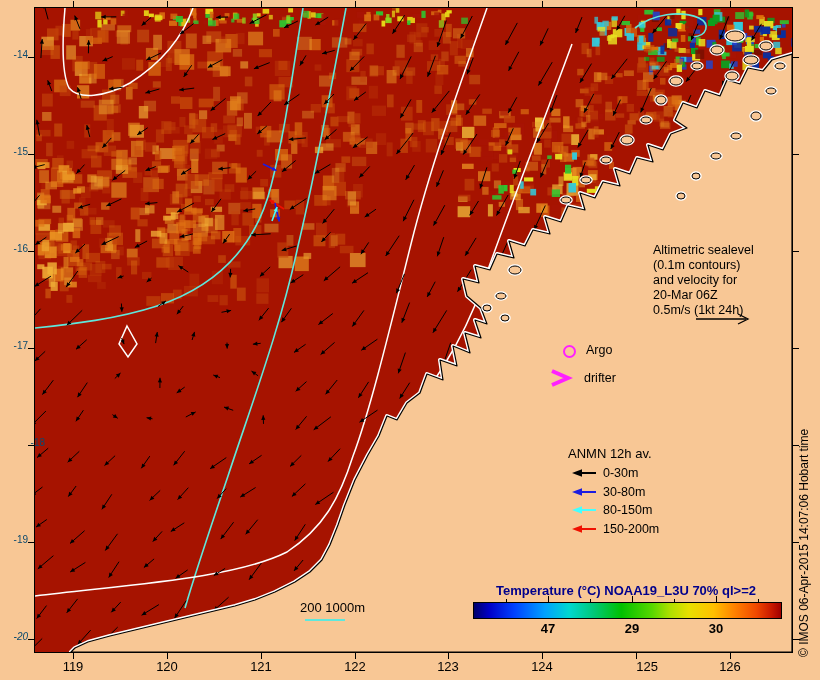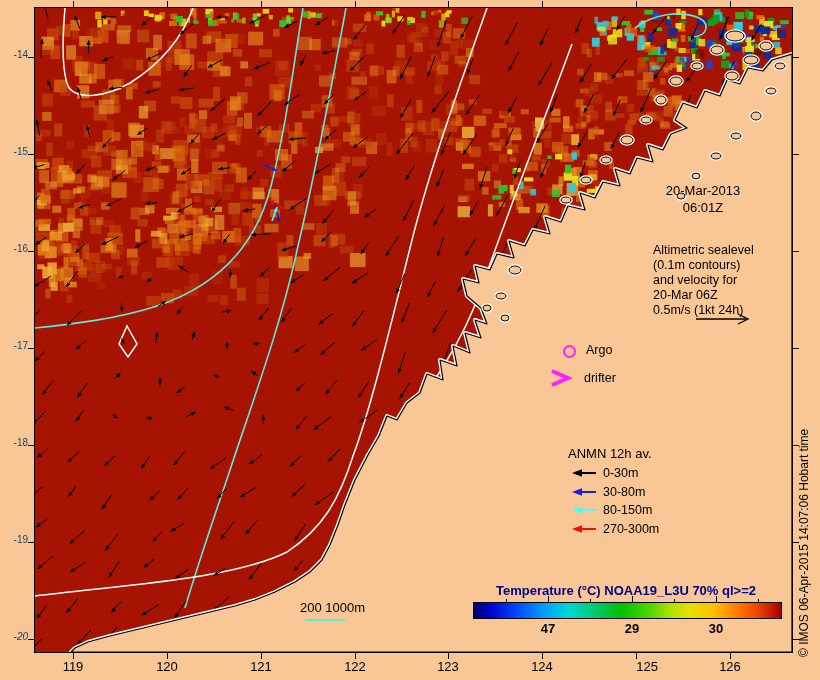--- a/index.html
+++ b/index.html
@@ -1636,33 +1636,29 @@
       <div class="tick" style="left: 793px; top: 154px; width: 6px; height: 1px;"></div>
       <div class="y-lbl" style="left: 1px; top: 146px;">-15</div>
       <div class="tick" style="left: 28px; top: 251px; width: 6px; height: 1px;"></div>
       <div class="tick" style="left: 793px; top: 251px; width: 6px; height: 1px;"></div>
       <div class="y-lbl" style="left: 1px; top: 243px;">-16</div>
       <div class="tick" style="left: 28px; top: 348px; width: 6px; height: 1px;"></div>
       <div class="tick" style="left: 793px; top: 348px; width: 6px; height: 1px;"></div>
       <div class="y-lbl" style="left: 1px; top: 340px;">-17</div>
       <div class="tick" style="left: 28px; top: 445px; width: 6px; height: 1px;"></div>
       <div class="tick" style="left: 793px; top: 445px; width: 6px; height: 1px;"></div>
-      <div class="y-lbl" style="left: 1px; top: 437px; text-align: right;">-18</div>
+      <div class="y-lbl" style="left: 18px; top: 437px; text-align: right;">-18</div>
       <div class="tick" style="left: 28px; top: 542px; width: 6px; height: 1px;"></div>
       <div class="tick" style="left: 793px; top: 542px; width: 6px; height: 1px;"></div>
       <div class="y-lbl" style="left: 1px; top: 534px;">-19</div>
       <div class="tick" style="left: 28px; top: 639px; width: 6px; height: 1px;"></div>
       <div class="tick" style="left: 793px; top: 639px; width: 6px; height: 1px;"></div>
       <div class="y-lbl" style="left: 1px; top: 631px; font-style: italic;">-20</div>
     </div>
 
-  <div class="ann" id="date-label">
-    <div>20-Mar-2013</div>
-    <div>06:01Z</div>
-  </div>
 
   <div class="ann" id="info-label">
     <div>Altimetric sealevel</div>
     <div>(0.1m contours)</div>
     <div>and velocity for</div>
     <div>20-Mar 06Z</div>
     <div>0.5m/s (1kt 24h)</div>
   </div>
 
   <svg class="abs" id="scale-arrow" width="60" height="14">
@@ -1699,21 +1695,21 @@
           <line x1="24" y1="5" x2="7" y2="5" stroke="currentColor" stroke-width="2"></line>
           <polygon points="0,5 10,1.2 10,8.8" fill="currentColor"></polygon>
         </svg>
       <span class="anmn-lbl">80-150m</span>
     </div>
     <div class="anmn-row">
       <svg class="anmn-arrow" viewBox="0 0 26 10" style="color: rgb(240, 16, 0);">
           <line x1="24" y1="5" x2="7" y2="5" stroke="currentColor" stroke-width="2"></line>
           <polygon points="0,5 10,1.2 10,8.8" fill="currentColor"></polygon>
         </svg>
-      <span class="anmn-lbl">270-300m</span>
+      <span class="anmn-lbl">150-200m</span>
     </div>
   </div>
 
   <div class="ann" id="depth-scale-label">200 1000m</div>
   <div class="abs" id="depth-scale-line"></div>
 
   <div class="abs" id="cb-title">Temperature (°C) NOAA19_L3U 70% ql&gt;=2</div>
   <div class="abs" id="cb-bar"></div>
   <div id="cb-ticks">
       <div class="cb-tick" style="left: 548px; top: 596px; height: 7px;"></div>

